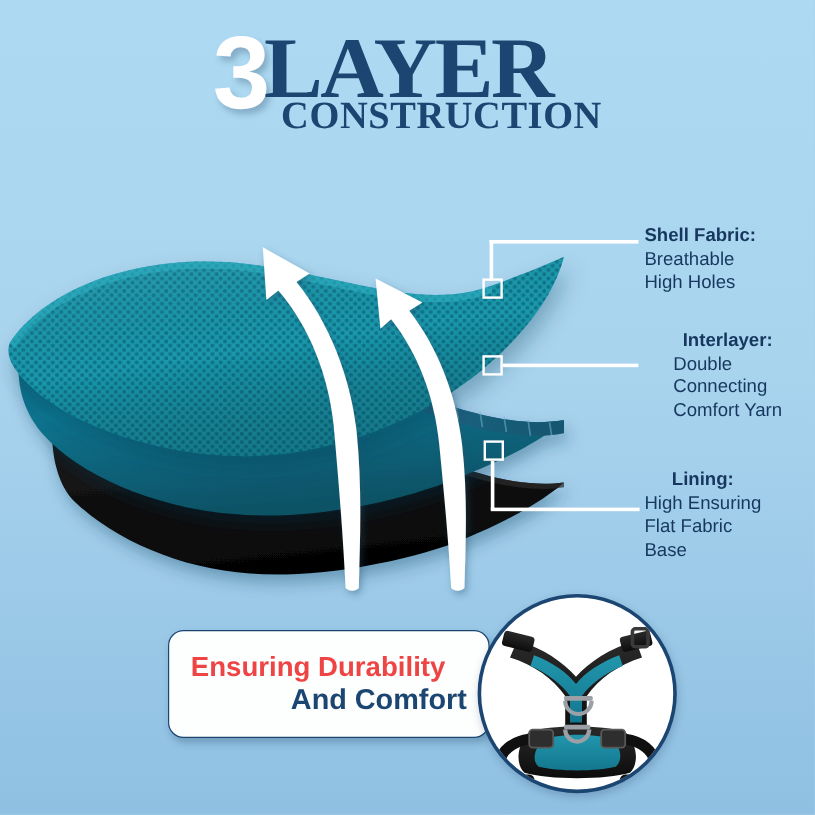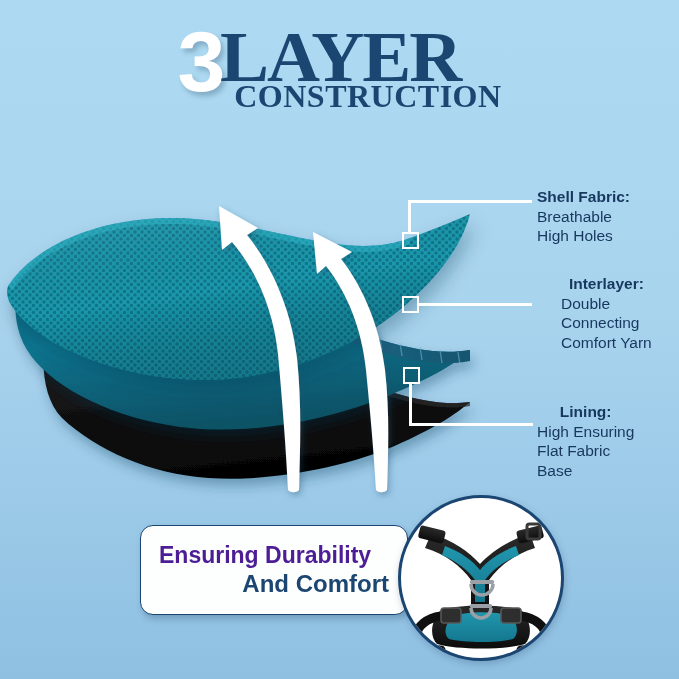--- a/index.html
+++ b/index.html
@@ -80,21 +80,21 @@
     background:#fdfefe;
     border:1.5px solid #1c4672;
     border-radius:13px;
     box-shadow:2px 4px 6px rgba(30,60,95,.28);
     box-sizing:border-box;
     display:flex; flex-direction:column;
     justify-content:center;
     padding:0 18px;
   }
   #banner-l1{
-    color:#4c1d95; font-weight:bold; font-size:23px;
+    color:#ef4444; font-weight:bold; font-size:23px;
     text-align:left; line-height:1.22;
   }
   #banner-l2{
     color:#1c4672; font-weight:bold; font-size:24px;
     text-align:right; line-height:1.22;
   }
 
   
   #badge{
     position:absolute;
@@ -249,21 +249,21 @@
       <span class="cal-line">Double</span>
       <span class="cal-line">Connecting</span>
       <span class="cal-line">Comfort Yarn</span>
     </div>
   </div>
 
   <div class="callout">
     <div class="marker" style="left:403px; top:367px;"></div>
     <div class="conn" style="left:409px; top:384px; width:2.5px; height:41px;"></div>
     <div class="conn" style="left:409px; top:423px; width:124px; height:2.5px;"></div>
-    <div class="cal-text" style="left:537px; top:402px;">
+    <div class="cal-text" style="left:537px; top:390px;">
       <span class="cal-title">Lining:</span>
       <span class="cal-line">High Ensuring</span>
       <span class="cal-line">Flat Fabric</span>
       <span class="cal-line">Base</span>
     </div>
   </div>
 
   <div id="banner">
     <span id="banner-l1">Ensuring Durability</span>
     <span id="banner-l2">And Comfort</span>

